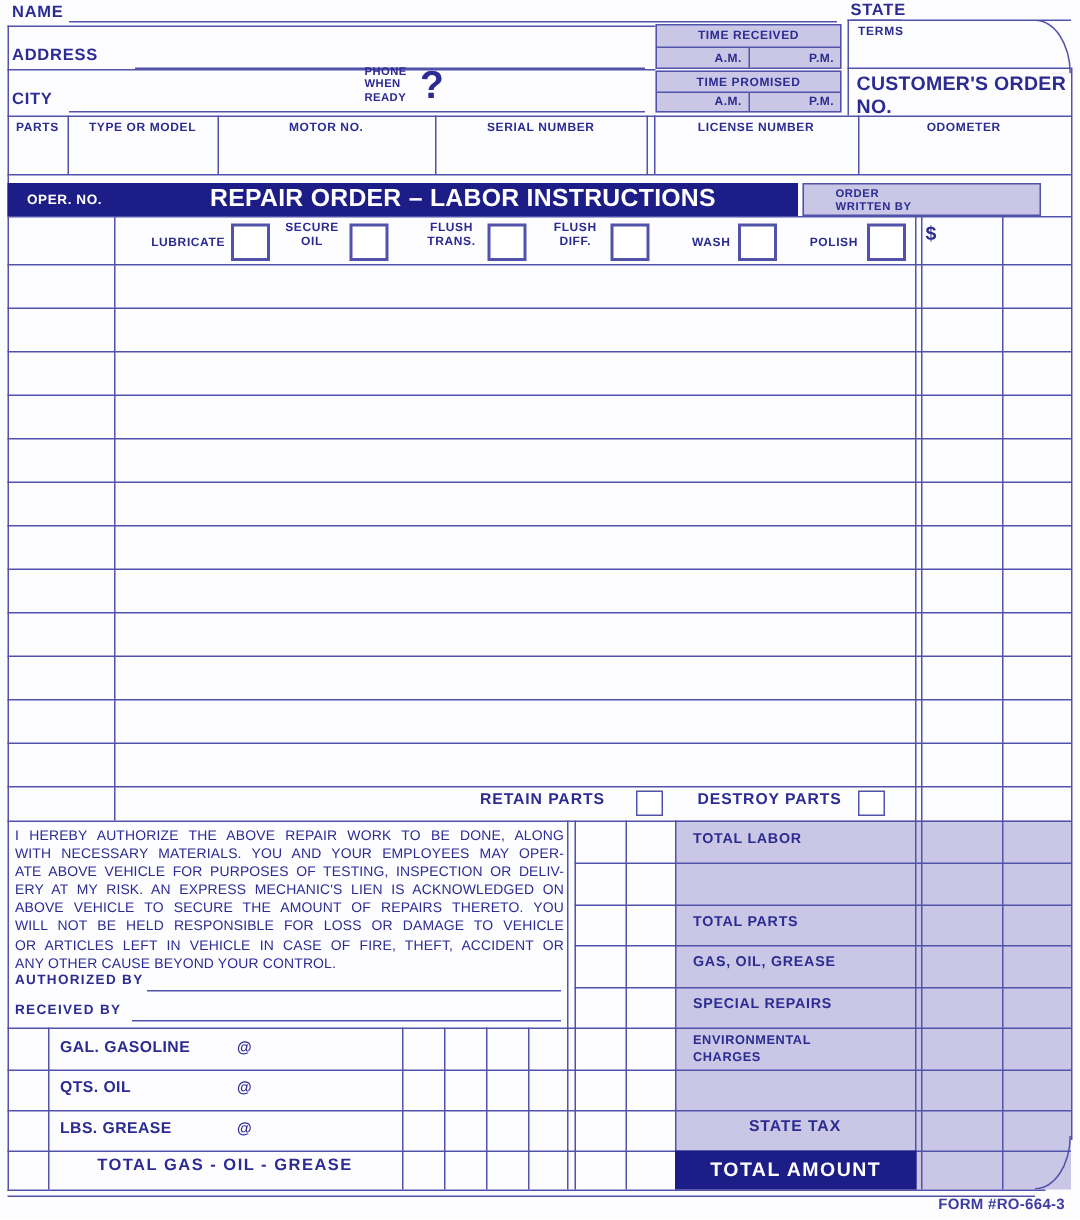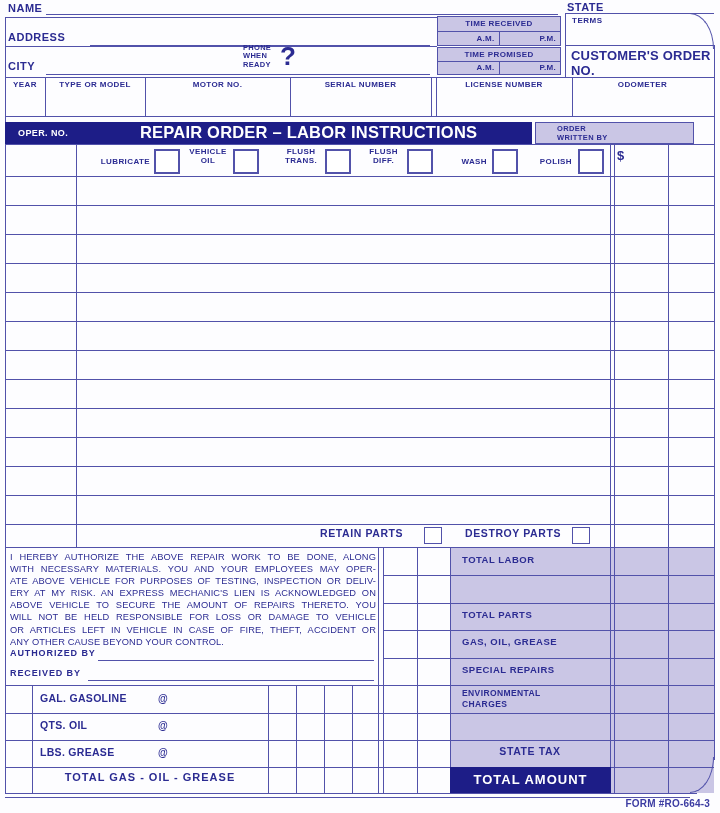--- a/index.html
+++ b/index.html
@@ -127,21 +127,21 @@
   <div style="position:absolute;left:565px;top:13px;width:149px;height:33px;border:1.5px solid var(--line);border-right:none;box-sizing:border-box;">
     <div class="t" style="left:6px;top:3px;font-size:8px;letter-spacing:.5px;">TERMS</div>
   </div>
   <div style="position:absolute;left:565px;top:46px;width:149px;height:31px;border-left:1.5px solid var(--line);box-sizing:border-box;">
     <div class="t" style="left:5px;top:3px;font-size:13px;line-height:14.5px;letter-spacing:.2px;">
       <div>CUSTOMER'S ORDER</div>
       <div>NO.</div>
     </div>
   </div>
 
-  <div class="t" style="left:5px;top:81px;width:40px;text-align:center;font-size:8px;letter-spacing:.4px;">YEAR</div>
+  <div class="t" style="left:5px;top:81px;width:40px;text-align:center;font-size:8px;letter-spacing:.4px;">PARTS</div>
   <div class="t" style="left:45px;top:81px;width:100px;text-align:center;font-size:8px;letter-spacing:.4px;">TYPE OR MODEL</div>
   <div class="t" style="left:145px;top:81px;width:145px;text-align:center;font-size:8px;letter-spacing:.4px;">MOTOR NO.</div>
   <div class="t" style="left:290px;top:81px;width:141px;text-align:center;font-size:8px;letter-spacing:.4px;">SERIAL NUMBER</div>
   <div class="t" style="left:436px;top:81px;width:136px;text-align:center;font-size:8px;letter-spacing:.4px;">LICENSE NUMBER</div>
   <div class="t" style="left:572px;top:81px;width:141px;text-align:center;font-size:8px;letter-spacing:.4px;">ODOMETER</div>
 
   <div class="bar" style="left:5px;top:122px;width:527px;height:22px;">
     <div class="t" style="left:13px;top:7px;font-size:9px;color:#fff;letter-spacing:.4px;">OPER. NO.</div>
     <div class="t" style="left:135px;top:2px;width:335px;text-align:center;font-size:16.5px;color:#fff;letter-spacing:.2px;">REPAIR ORDER – LABOR INSTRUCTIONS</div>
   </div>
@@ -149,21 +149,21 @@
     <div class="t" style="left:21px;top:2px;font-size:7.5px;line-height:8.6px;letter-spacing:.4px;">
       <div>ORDER</div>
       <div>WRITTEN BY</div>
     </div>
   </div>
 
   <div class="t" style="left:96px;top:158px;width:54px;text-align:right;font-size:8px;letter-spacing:.4px;">LUBRICATE</div>
   <div class="cb" style="left:154px;top:149px;width:22px;height:21px;"></div>
 
   <div class="t" style="left:186px;top:147px;width:44px;text-align:center;font-size:8px;line-height:9px;letter-spacing:.4px;">
-    <div>VEHICLE</div>
+    <div>SECURE</div>
     <div>OIL</div>
   </div>
   <div class="cb" style="left:233px;top:149px;width:22px;height:21px;"></div>
 
   <div class="t" style="left:280px;top:147px;width:42px;text-align:center;font-size:8px;line-height:9px;letter-spacing:.4px;">
     <div>FLUSH</div>
     <div>TRANS.</div>
   </div>
   <div class="cb" style="left:325px;top:149px;width:22px;height:21px;"></div>
 

